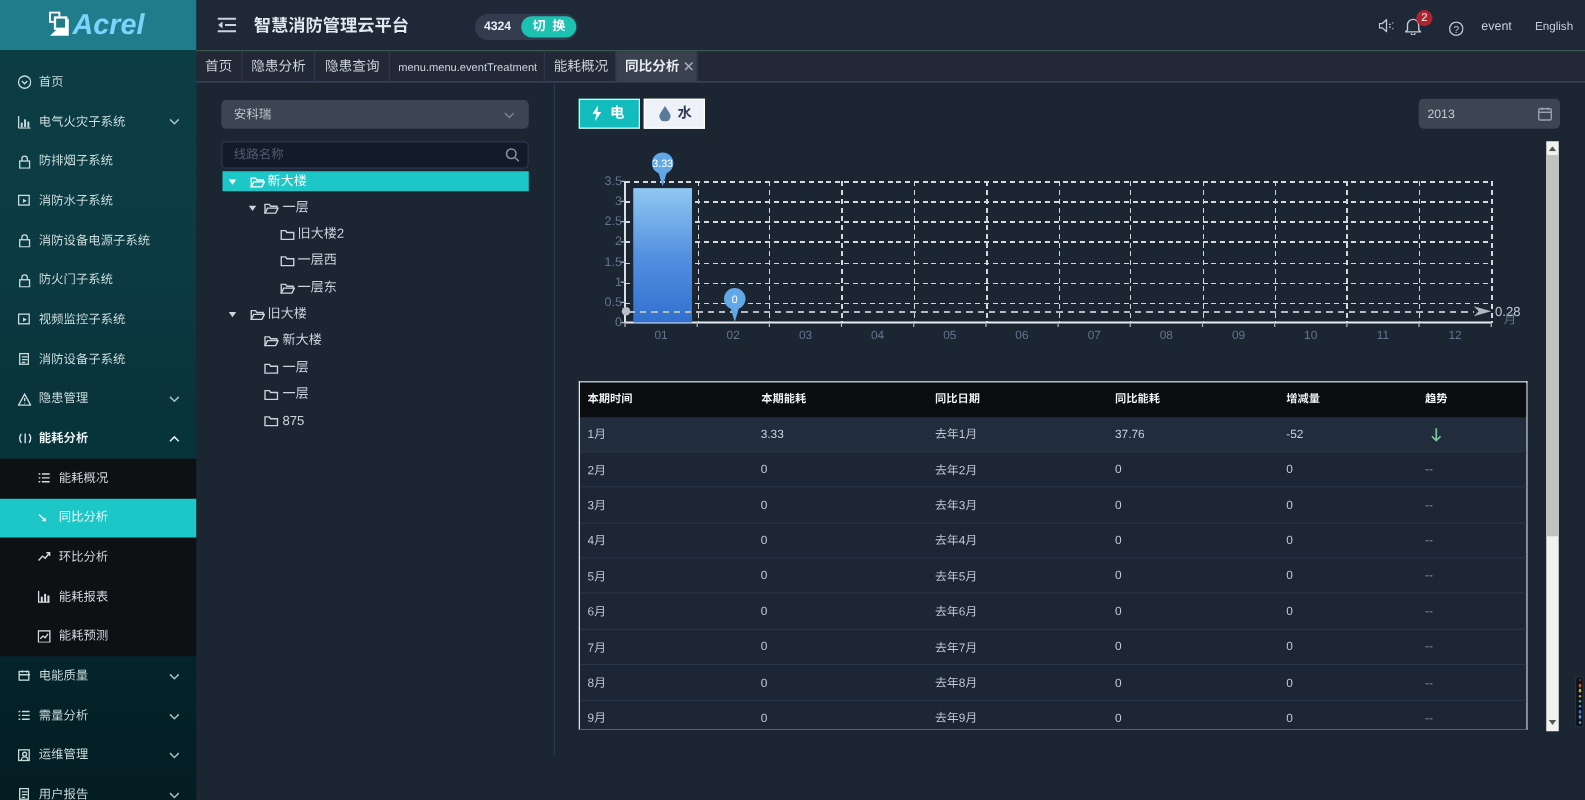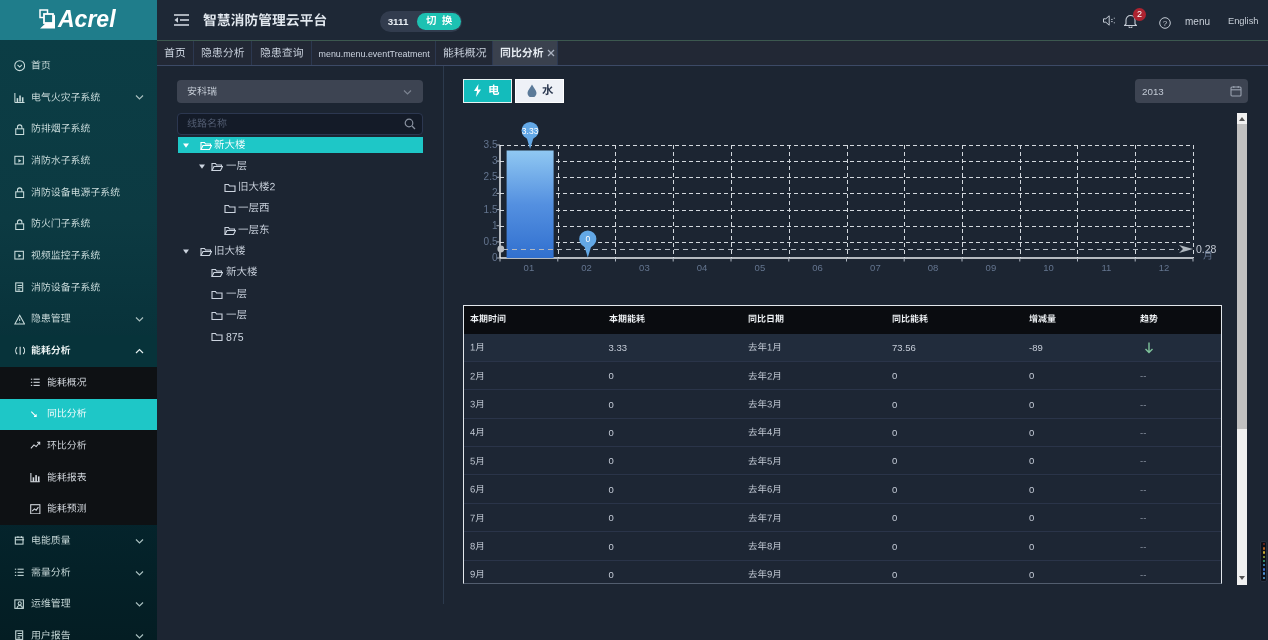--- a/index.html
+++ b/index.html
@@ -1,40 +1,40 @@
 <!DOCTYPE html>
 <html><head><meta charset="utf-8"><style>*{margin:0;padding:0;box-sizing:border-box}html,body{width:1268px;height:640px;overflow:hidden;background:#171e2a;font-family:"Liberation Sans",sans-serif}.abs{position:absolute}</style></head><body>
 <div style="position:relative;width:1268px;height:640px;background:#1c2532">
     <div class="abs" style="left:0;top:0;width:1268px;height:40px;background:#1e2836"></div>
     <div class="abs" style="left:0;top:0;width:157px;height:40px;background:#1f7d8b"></div>
     <svg class="abs" style="left:39px;top:9px" width="17" height="20" viewBox="0 0 17 20">
 <path d="M1 19.5 L16 19.5 L16 5.5 Z" fill="#fff"></path>
 <rect x="1" y="1" width="7.5" height="7.5" fill="none" stroke="#fff" stroke-width="1.5"></rect>
 <rect x="5" y="5" width="9" height="9" fill="#1f7d8b" stroke="#fff" stroke-width="1.8"></rect>
     </svg>
-    <div class="abs" style="left:58px;top:6px;font:700 italic 23px 'Liberation Sans';color:#ffffff">Acrel</div>
+    <div class="abs" style="left:58px;top:6px;font:700 italic 23px 'Liberation Sans';color:#7dd3fc">Acrel</div>
     <svg class="abs" style="left:174px;top:13px" width="15" height="14" viewBox="0 0 15 14" stroke="#cdd4dd" stroke-width="1.6">
 <line x1="0" y1="2" x2="15" y2="2"></line>
       <line x1="6" y1="7" x2="15" y2="7"></line>
       <line x1="0" y1="12" x2="15" y2="12"></line>
 <path d="M4 4.2 L0.5 7 L4 9.8" fill="#cdd4dd" stroke="none"></path>
     </svg>
     <div style="position:absolute;left:203px;top:12.5px;line-height:0"><svg width="125" height="16" viewBox="0 0 125 16" style="vertical-align:top;" fill="#e3e9f0">
         <use href="#gb667a" transform="translate(0.0 12.1) scale(0.01380 -0.01380)"></use>
         <use href="#gb6167" transform="translate(13.8 12.1) scale(0.01380 -0.01380)"></use>
         <use href="#gb6d88" transform="translate(27.6 12.1) scale(0.01380 -0.01380)"></use>
         <use href="#gb9632" transform="translate(41.4 12.1) scale(0.01380 -0.01380)"></use>
         <use href="#gb7ba1" transform="translate(55.2 12.1) scale(0.01380 -0.01380)"></use>
         <use href="#gb7406" transform="translate(69.0 12.1) scale(0.01380 -0.01380)"></use>
         <use href="#gb4e91" transform="translate(82.8 12.1) scale(0.01380 -0.01380)"></use>
         <use href="#gb5e73" transform="translate(96.6 12.1) scale(0.01380 -0.01380)"></use>
         <use href="#gb53f0" transform="translate(110.4 12.1) scale(0.01380 -0.01380)"></use>
       </svg></div>
     <div class="abs" style="left:380px;top:11px;width:82px;height:21px;background:#323c4e;border-radius:10.5px"></div>
-    <div style="position:absolute;left:398px;top:21.5px;transform:translate(-50%,-50%);font:700 9.8px 'Liberation Sans',sans-serif;color:#e8edf3;white-space:nowrap;line-height:1">3111</div>
+    <div style="position:absolute;left:398px;top:21.5px;transform:translate(-50%,-50%);font:700 9.8px 'Liberation Sans',sans-serif;color:#e8edf3;white-space:nowrap;line-height:1">4324</div>
     <div class="abs" style="left:417px;top:13px;width:44px;height:17px;background:#1dc1b2;border-radius:8.5px"></div>
     <div style="position:absolute;left:425.5px;top:15.0px;line-height:0"><svg width="27" height="13" viewBox="0 0 27 13" style="vertical-align:top;" fill="#fff">
         <use href="#gb5207" transform="translate(0.0 9.2) scale(0.01050 -0.01050)"></use>
         <use href="#gb6362" transform="translate(15.8 9.2) scale(0.01050 -0.01050)"></use>
       </svg></div>
     <svg class="abs" style="left:1103px;top:15px" width="12" height="11" viewBox="0 0 12 11" fill="none" stroke="#c3cad4" stroke-width="1">
 <path d="M0.5 3.8 L2.8 3.8 L6.2 0.8 L6.2 10.2 L2.8 7.2 L0.5 7.2 Z"></path>
 <line x1="8.2" y1="4.4" x2="9.6" y2="4.4"></line>
       <line x1="8.2" y1="6.6" x2="9.6" y2="6.6"></line>
 <line x1="10.8" y1="3.2" x2="11.8" y2="3.2"></line>
@@ -42,21 +42,21 @@
     </svg>
     <svg class="abs" style="left:1124px;top:14px" width="13" height="14" viewBox="0 0 13 14" fill="none" stroke="#c6cdd6" stroke-width="1.1">
 <path d="M2 10 L2 6 a4.5 4.5 0 0 1 9 0 L11 10 L12.5 11.5 L0.5 11.5 L2 10 Z"></path>
 <path d="M5 12.5 a1.5 1.5 0 0 0 3 0"></path>
     </svg>
     <div class="abs" style="left:1133px;top:8px;width:13px;height:13px;background:#ad2330;border-radius:50%;color:#fff;font:400 9px 'Liberation Sans';text-align:center;line-height:13px">2</div>
     <svg class="abs" style="left:1159px;top:17px" width="12" height="12" viewBox="0 0 12 12">
 <circle cx="6" cy="6" r="5.3" fill="none" stroke="#c3cad4" stroke-width="1"></circle>
 <text x="6" y="9" text-anchor="middle" font-size="8" fill="#c3cad4" font-family="Liberation Sans">?</text>
     </svg>
-    <div style="position:absolute;left:1185px;top:21.5px;transform:translateY(-50%);font:400 10px 'Liberation Sans',sans-serif;color:#c6cdd6;white-space:nowrap;line-height:1">menu</div>
+    <div style="position:absolute;left:1185px;top:21.5px;transform:translateY(-50%);font:400 10px 'Liberation Sans',sans-serif;color:#c6cdd6;white-space:nowrap;line-height:1">event</div>
     <div style="position:absolute;left:1228px;top:21.5px;transform:translateY(-50%);font:400 9.3px 'Liberation Sans',sans-serif;color:#c6cdd6;white-space:nowrap;line-height:1">English</div>
     <div class="abs" style="left:0;top:40px;width:1268px;height:26px;background:#222835;border-top:1px solid #3c584f;border-bottom:1px solid #3c4a66"></div>
     <div class="abs" style="left:157px;top:41px;width:36.69999999999999px;height:24px;border-right:1px solid #2c3850"></div>
     <div style="position:absolute;left:164.3px;top:46.5px;line-height:0"><svg width="22" height="13" viewBox="0 0 22 13" style="vertical-align:top;" fill="#cdd5e1">
         <use href="#gr9996" transform="translate(0.0 9.6) scale(0.01090 -0.01090)"></use>
         <use href="#gr9875" transform="translate(10.9 9.6) scale(0.01090 -0.01090)"></use>
       </svg></div>
     <div class="abs" style="left:193.7px;top:41px;width:58.30000000000001px;height:24px;border-right:1px solid #2c3850"></div>
     <div style="position:absolute;left:200.8px;top:46.5px;line-height:0"><svg width="44" height="13" viewBox="0 0 44 13" style="vertical-align:top;" fill="#cdd5e1">
         <use href="#gr9690" transform="translate(0.0 9.6) scale(0.01090 -0.01090)"></use>
@@ -602,22 +602,22 @@
           <use href="#gl31" transform="translate(0.0 8.4) scale(0.00950 -0.00950)"></use>
           <use href="#gr6708" transform="translate(5.3 8.4) scale(0.00950 -0.00950)"></use>
         </svg></div>
       <div style="position:absolute;left:144.5px;top:42.2px;transform:translateY(-50%);font:400 9.5px 'Liberation Sans',sans-serif;color:#c6cdd8;white-space:nowrap;line-height:1">3.33</div>
       <div style="position:absolute;left:284px;top:36.7px;line-height:0"><svg width="34" height="11" viewBox="0 0 34 11" style="vertical-align:top;" fill="#c6cdd8">
           <use href="#gr53bb" transform="translate(0.0 8.4) scale(0.00950 -0.00950)"></use>
           <use href="#gr5e74" transform="translate(9.5 8.4) scale(0.00950 -0.00950)"></use>
           <use href="#gl31" transform="translate(19.0 8.4) scale(0.00950 -0.00950)"></use>
           <use href="#gr6708" transform="translate(24.3 8.4) scale(0.00950 -0.00950)"></use>
         </svg></div>
-      <div style="position:absolute;left:428px;top:42.2px;transform:translateY(-50%);font:400 9.5px 'Liberation Sans',sans-serif;color:#c6cdd8;white-space:nowrap;line-height:1">73.56</div>
-      <div style="position:absolute;left:565px;top:42.2px;transform:translateY(-50%);font:400 9.5px 'Liberation Sans',sans-serif;color:#c6cdd8;white-space:nowrap;line-height:1">-89</div>
+      <div style="position:absolute;left:428px;top:42.2px;transform:translateY(-50%);font:400 9.5px 'Liberation Sans',sans-serif;color:#c6cdd8;white-space:nowrap;line-height:1">37.76</div>
+      <div style="position:absolute;left:565px;top:42.2px;transform:translateY(-50%);font:400 9.5px 'Liberation Sans',sans-serif;color:#c6cdd8;white-space:nowrap;line-height:1">-52</div>
       <svg style="position:absolute;left:680px;top:36.2px" width="10" height="12" viewBox="0 0 10 12">
         <path d="M5 0.5 L5 10 M1.5 7 L5 10.5 L8.5 7" stroke="#7fc29b" stroke-width="1.4" fill="none"></path>
       </svg>
       <div style="position:absolute;left:0;top:56.4px;width:759px;height:28.4px;background:#1d2634;border-bottom:1px solid #2a3449"></div>
       <div style="position:absolute;left:6px;top:65.1px;line-height:0"><svg width="15" height="11" viewBox="0 0 15 11" style="vertical-align:top;" fill="#c6cdd8">
           <use href="#gl32" transform="translate(0.0 8.4) scale(0.00950 -0.00950)"></use>
           <use href="#gr6708" transform="translate(5.3 8.4) scale(0.00950 -0.00950)"></use>
         </svg></div>
       <div style="position:absolute;left:144.5px;top:70.6px;transform:translateY(-50%);font:400 9.5px 'Liberation Sans',sans-serif;color:#c6cdd8;white-space:nowrap;line-height:1">0</div>
       <div style="position:absolute;left:284px;top:65.1px;line-height:0"><svg width="34" height="11" viewBox="0 0 34 11" style="vertical-align:top;" fill="#c6cdd8">

